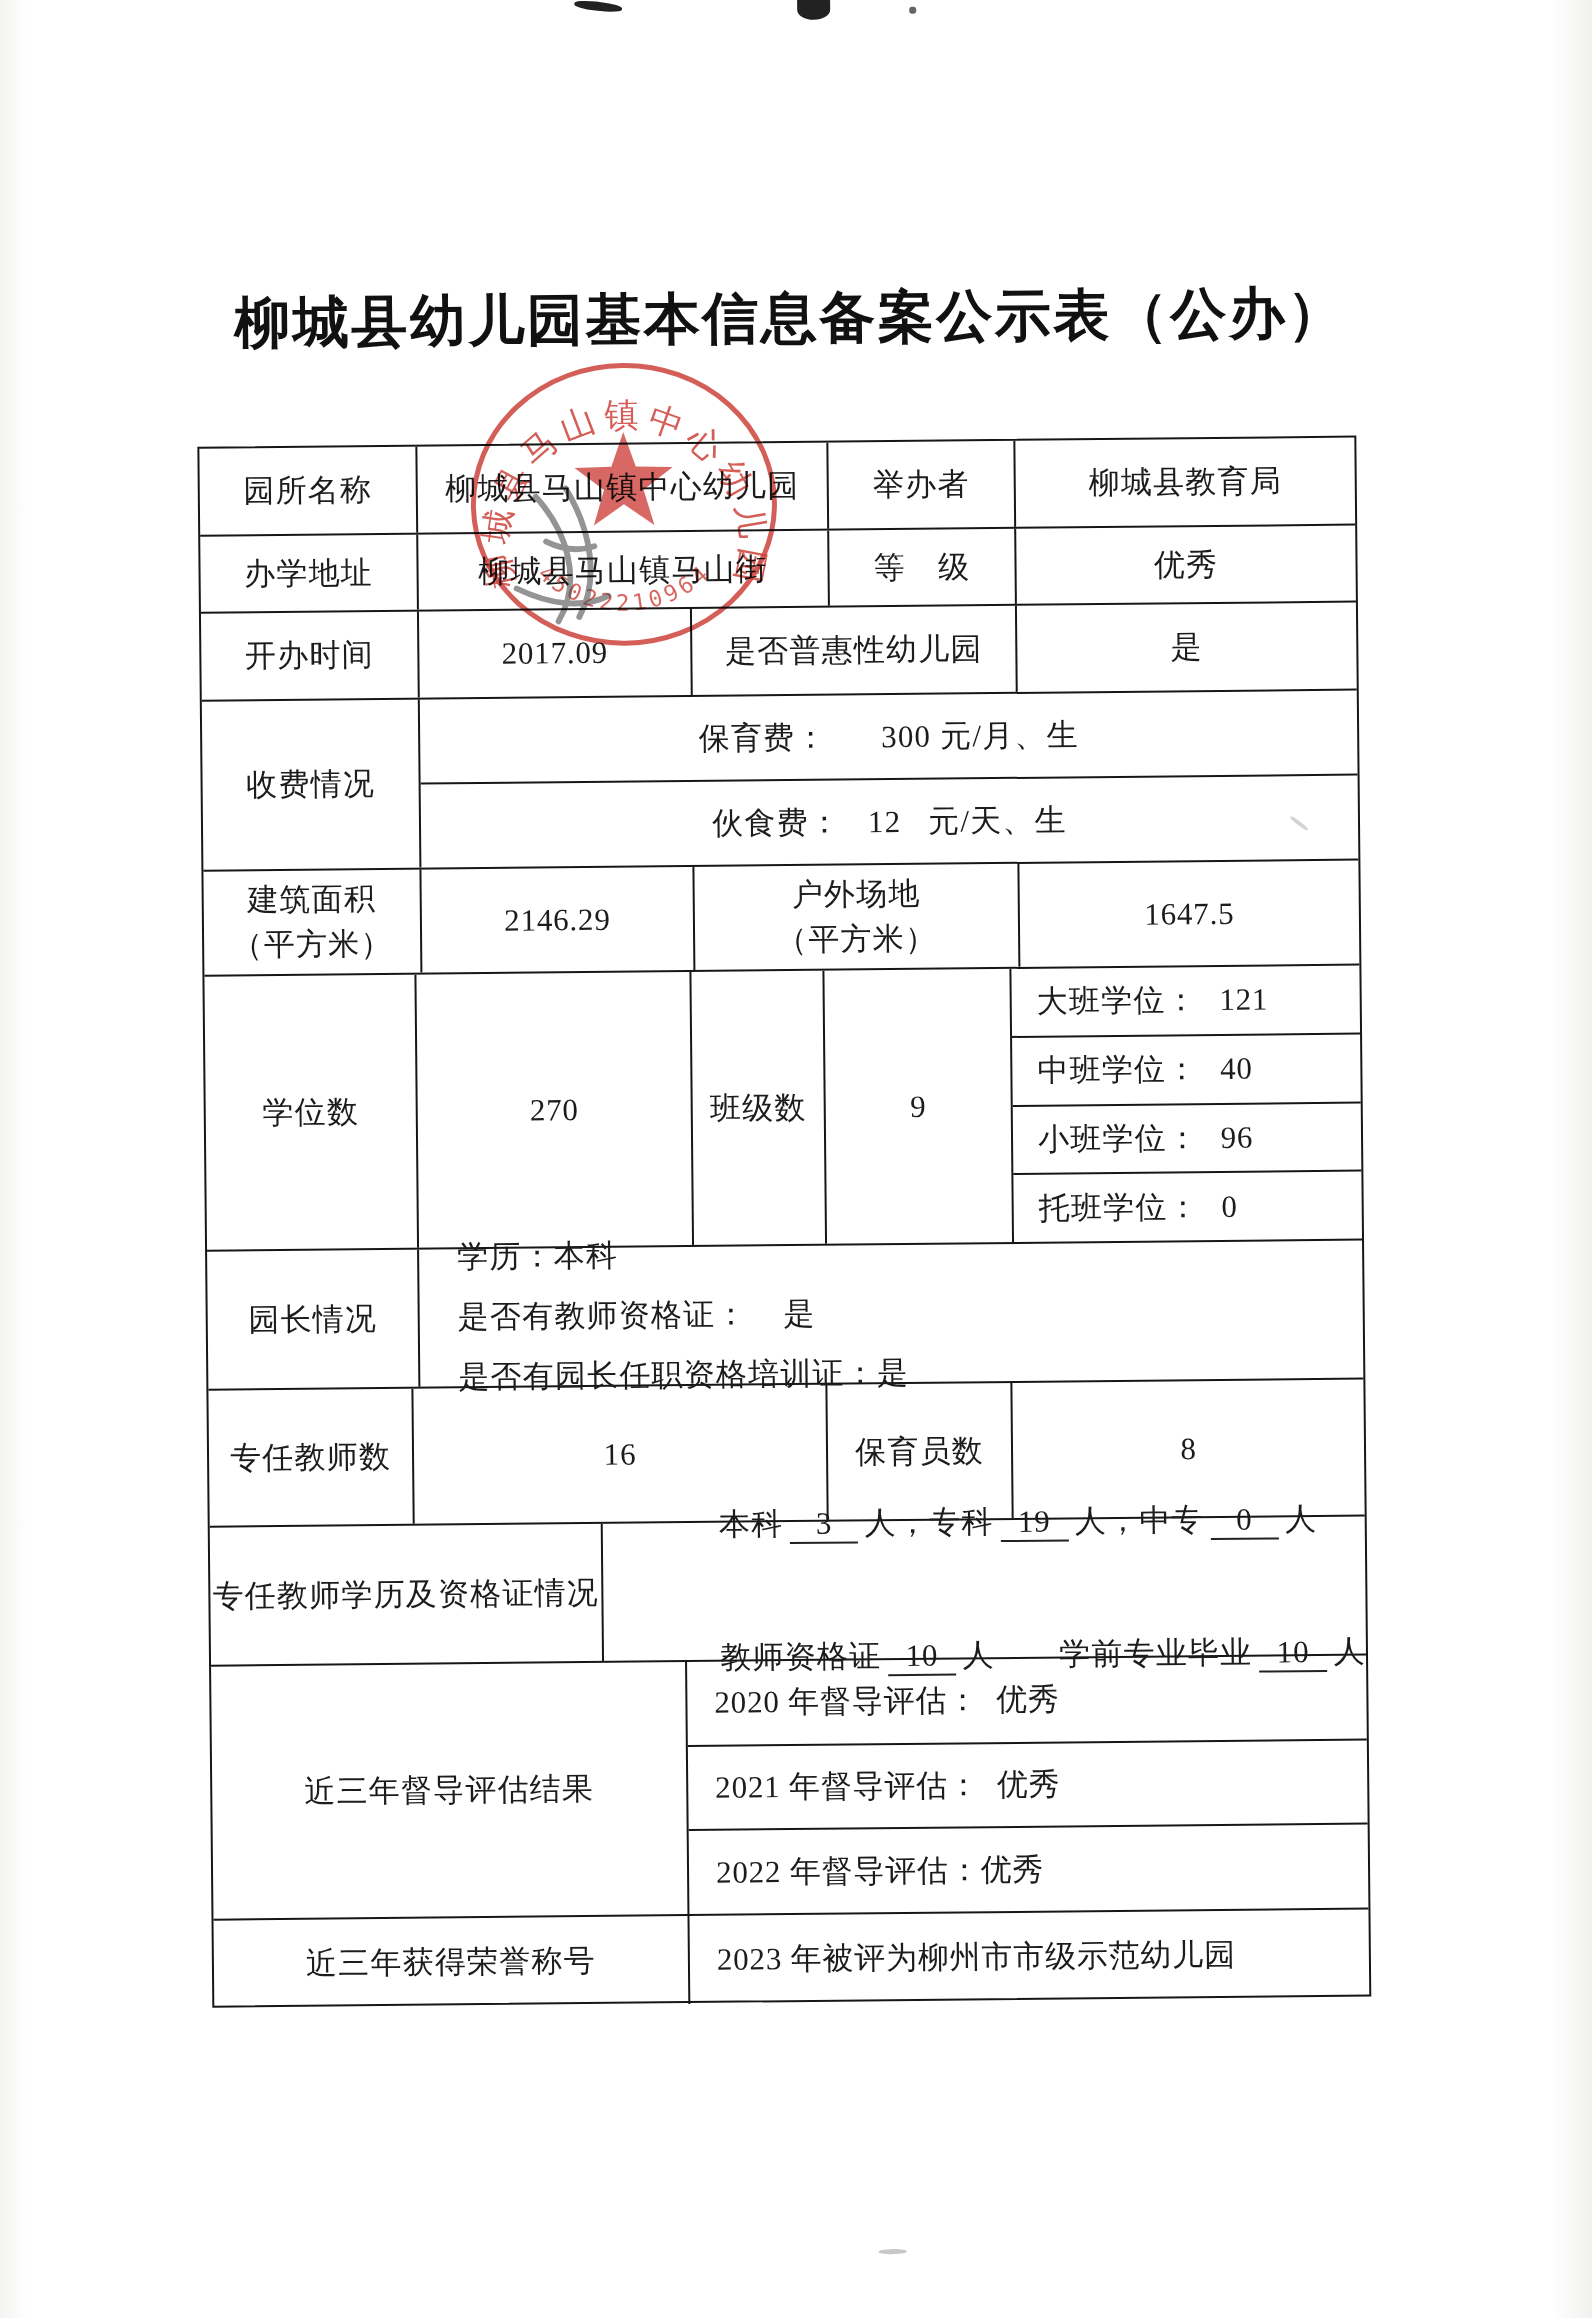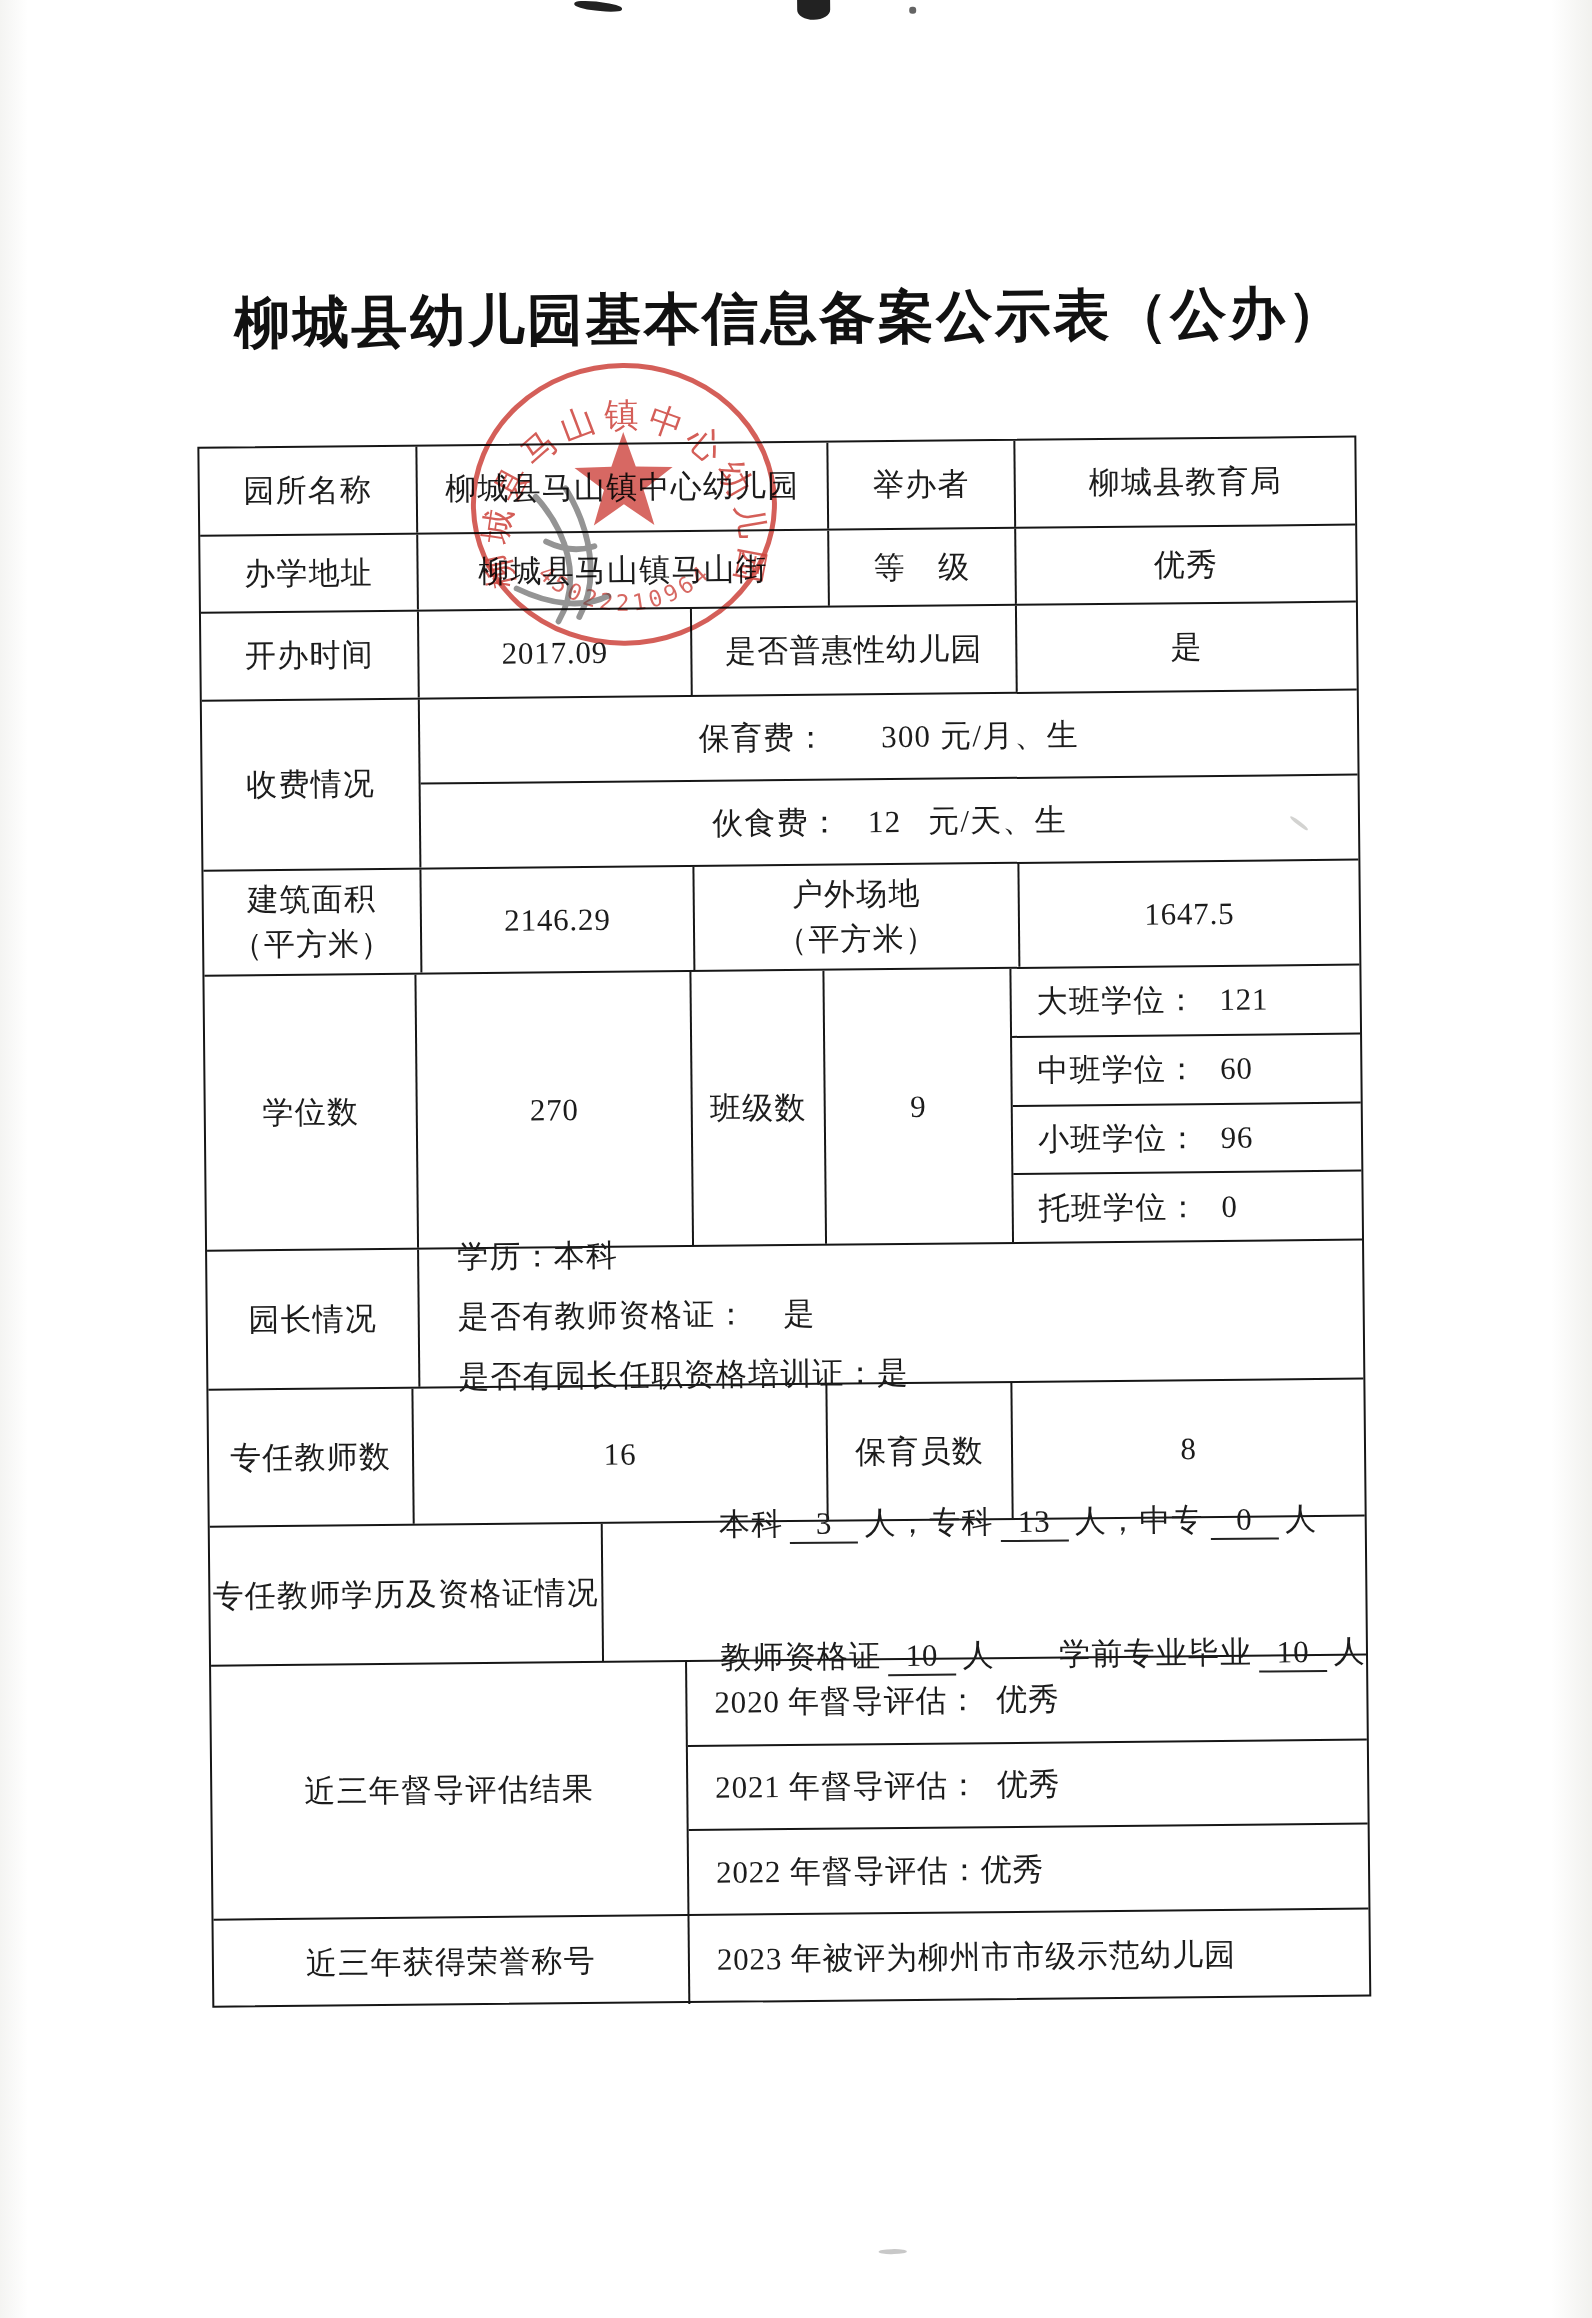--- a/index.html
+++ b/index.html
@@ -115,21 +115,21 @@
       <div class="c num" style="width:275px">270</div>
       <div class="c" style="width:133px">班级数</div>
       <div class="c num" style="width:187px">9</div>
       <div class="stack">
         <div class="sub seat">
           <span>大班学位：</span>
           <span class="num">121</span>
         </div>
         <div class="sub seat">
           <span>中班学位：</span>
-          <span class="num">60</span>
+          <span class="num">40</span>
         </div>
         <div class="sub seat">
           <span>小班学位：</span>
           <span class="num">96</span>
         </div>
         <div class="sub seat last">
           <span>托班学位：</span>
           <span class="num">0</span>
         </div>
       </div>
@@ -148,21 +148,21 @@
       <div class="c" style="width:205px">专任教师数</div>
       <div class="c num" style="width:414px">16</div>
       <div class="c" style="width:185px">保育员数</div>
       <div class="c end num" style="flex:1">8</div>
     </div>
 
     <div class="r" style="height:139px">
       <div class="c" style="width:476px">专任教师学历及资格证情况</div>
       <div class="qual-cell">
         <span>
-          <span>本科</span><span class="nu num">3</span><span>人，</span><span>专科</span><span class="nu num">13</span><span>人，</span><span>中专</span><span class="nu num">0</span><span>人</span>
+          <span>本科</span><span class="nu num">3</span><span>人，</span><span>专科</span><span class="nu num">19</span><span>人，</span><span>中专</span><span class="nu num">0</span><span>人</span>
         </span>
         <span>
           <span>教师资格证</span><span class="nu num">10</span><span>人</span><span>　　</span><span>学前专业毕业</span><span class="nu num">10</span><span>人</span>
         </span>
       </div>
     </div>
 
     <div class="r" style="height:254px">
       <div class="c" style="width:476px">近三年督导评估结果</div>
       <div class="stack">

